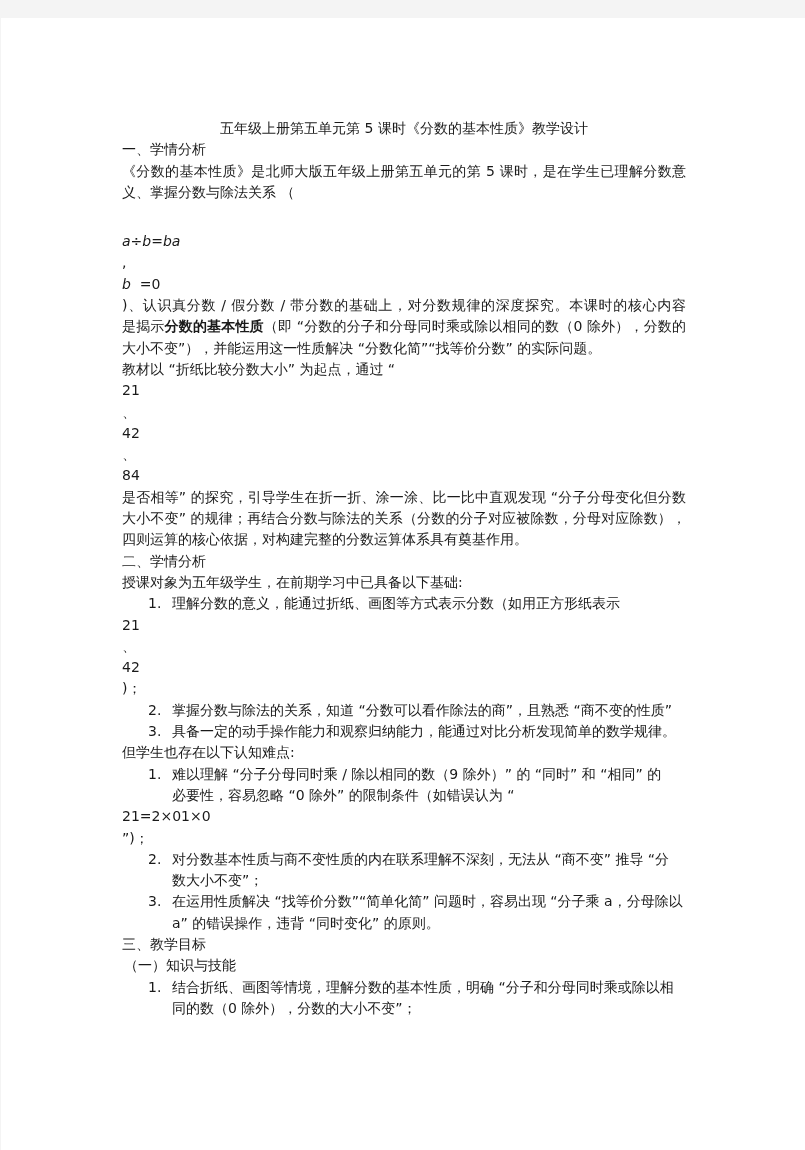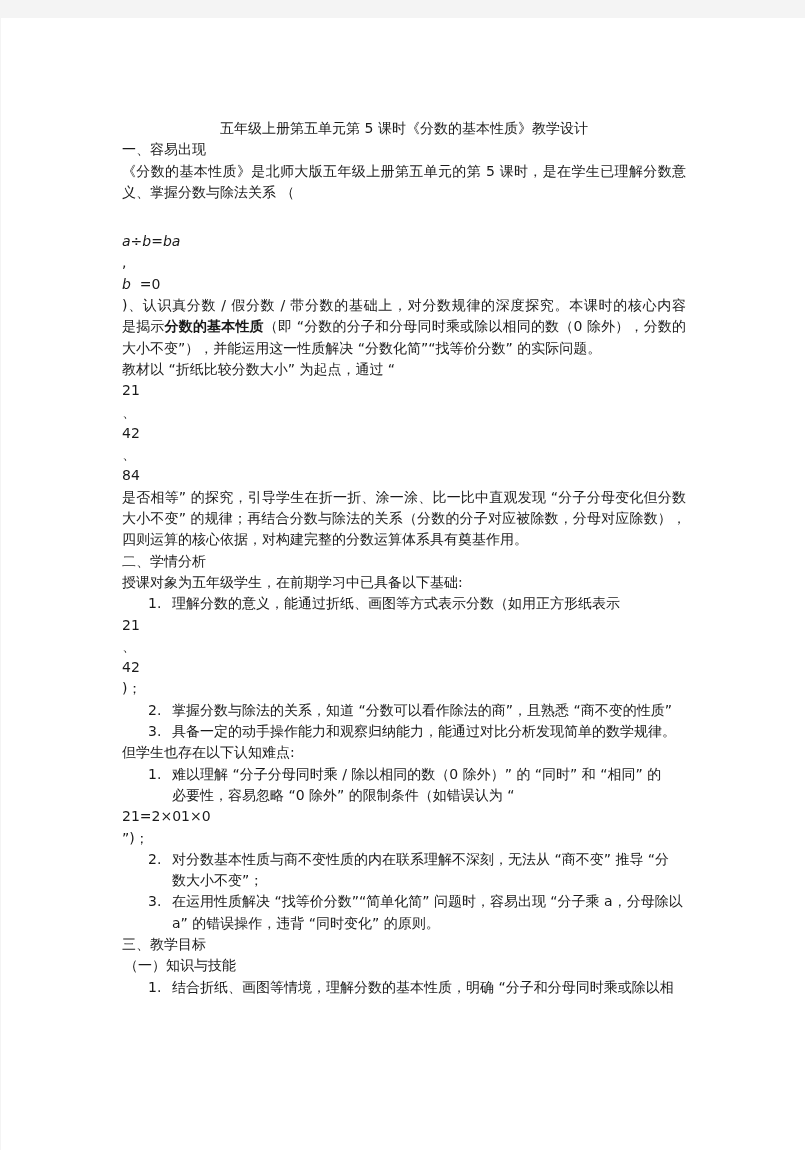--- a/index.html
+++ b/index.html
@@ -56,21 +56,21 @@
     .sub-h { padding-left: 2px; }
   </style>
 </head>
 <body>
 
 <div class="page">
   <div class="content">
 
     <div class="line title">五年级上册第五单元第  5 课时《分数的基本性质》教学设计</div>
 
-    <div class="line">一、容易出现</div>
+    <div class="line">一、学情分析</div>
     <div class="line justify">《分数的基本性质》是北师大版五年级上册第五单元的第  5 课时，是在学生已理解分数意</div>
     <div class="line">义、掌握分数与除法关系 （</div>
     <div class="line ital">a÷b=ba</div>
     <div class="line">,</div>
     <div class="line">
       <span class="ital">b</span><span style="white-space:pre">  =0</span>
     </div>
     <div class="line justify">)、认识真分数 / 假分数 / 带分数的基础上，对分数规律的深度探究。本课时的核心内容</div>
     <div class="line justify">
       <span>是揭示</span><span class="bold">分数的基本性质</span><span>（即 “分数的分子和分母同时乘或除以相同的数（0 除外），分数的</span>
@@ -101,21 +101,21 @@
       <span class="num">2.</span><span>掌握分数与除法的关系，知道 “分数可以看作除法的商”，且熟悉 “商不变的性质”</span>
     </div>
 
     <div class="line li1">
       <span class="num">3.</span><span>具备一定的动手操作能力和观察归纳能力，能通过对比分析发现简单的数学规律。</span>
     </div>
 
     <div class="line">但学生也存在以下认知难点:</div>
 
     <div class="line li1">
-      <span class="num">1.</span><span>难以理解 “分子分母同时乘 / 除以相同的数（0 除外）” 的 “同时” 和 “相同” 的</span>
+      <span class="num">1.</span><span>难以理解 “分子分母同时乘 / 除以相同的数（9 除外）” 的 “同时” 和 “相同” 的</span>
     </div>
     <div class="line li-cont">必要性，容易忽略 “0 除外” 的限制条件（如错误认为 “</div>
     <div class="line">21=2×01×0</div>
     <div class="line">”)；</div>
 
     <div class="line li1">
       <span class="num">2.</span><span>对分数基本性质与商不变性质的内在联系理解不深刻，无法从 “商不变” 推导 “分</span>
     </div>
     <div class="line li-cont">数大小不变”；</div>
 
@@ -123,15 +123,16 @@
       <span class="num">3.</span><span>在运用性质解决 “找等价分数”“简单化简” 问题时，容易出现 “分子乘 a，分母除以</span>
     </div>
     <div class="line li-cont">a” 的错误操作，违背 “同时变化” 的原则。</div>
 
     <div class="line">三、教学目标</div>
     <div class="line sub-h">（一）知识与技能</div>
 
     <div class="line li1">
       <span class="num">1.</span><span>结合折纸、画图等情境，理解分数的基本性质，明确 “分子和分母同时乘或除以相</span>
     </div>
+    <div class="line li-cont">同的数（0 除外），分数的大小不变”；</div>
 
   </div>
 </div>
 
 </body></html>

